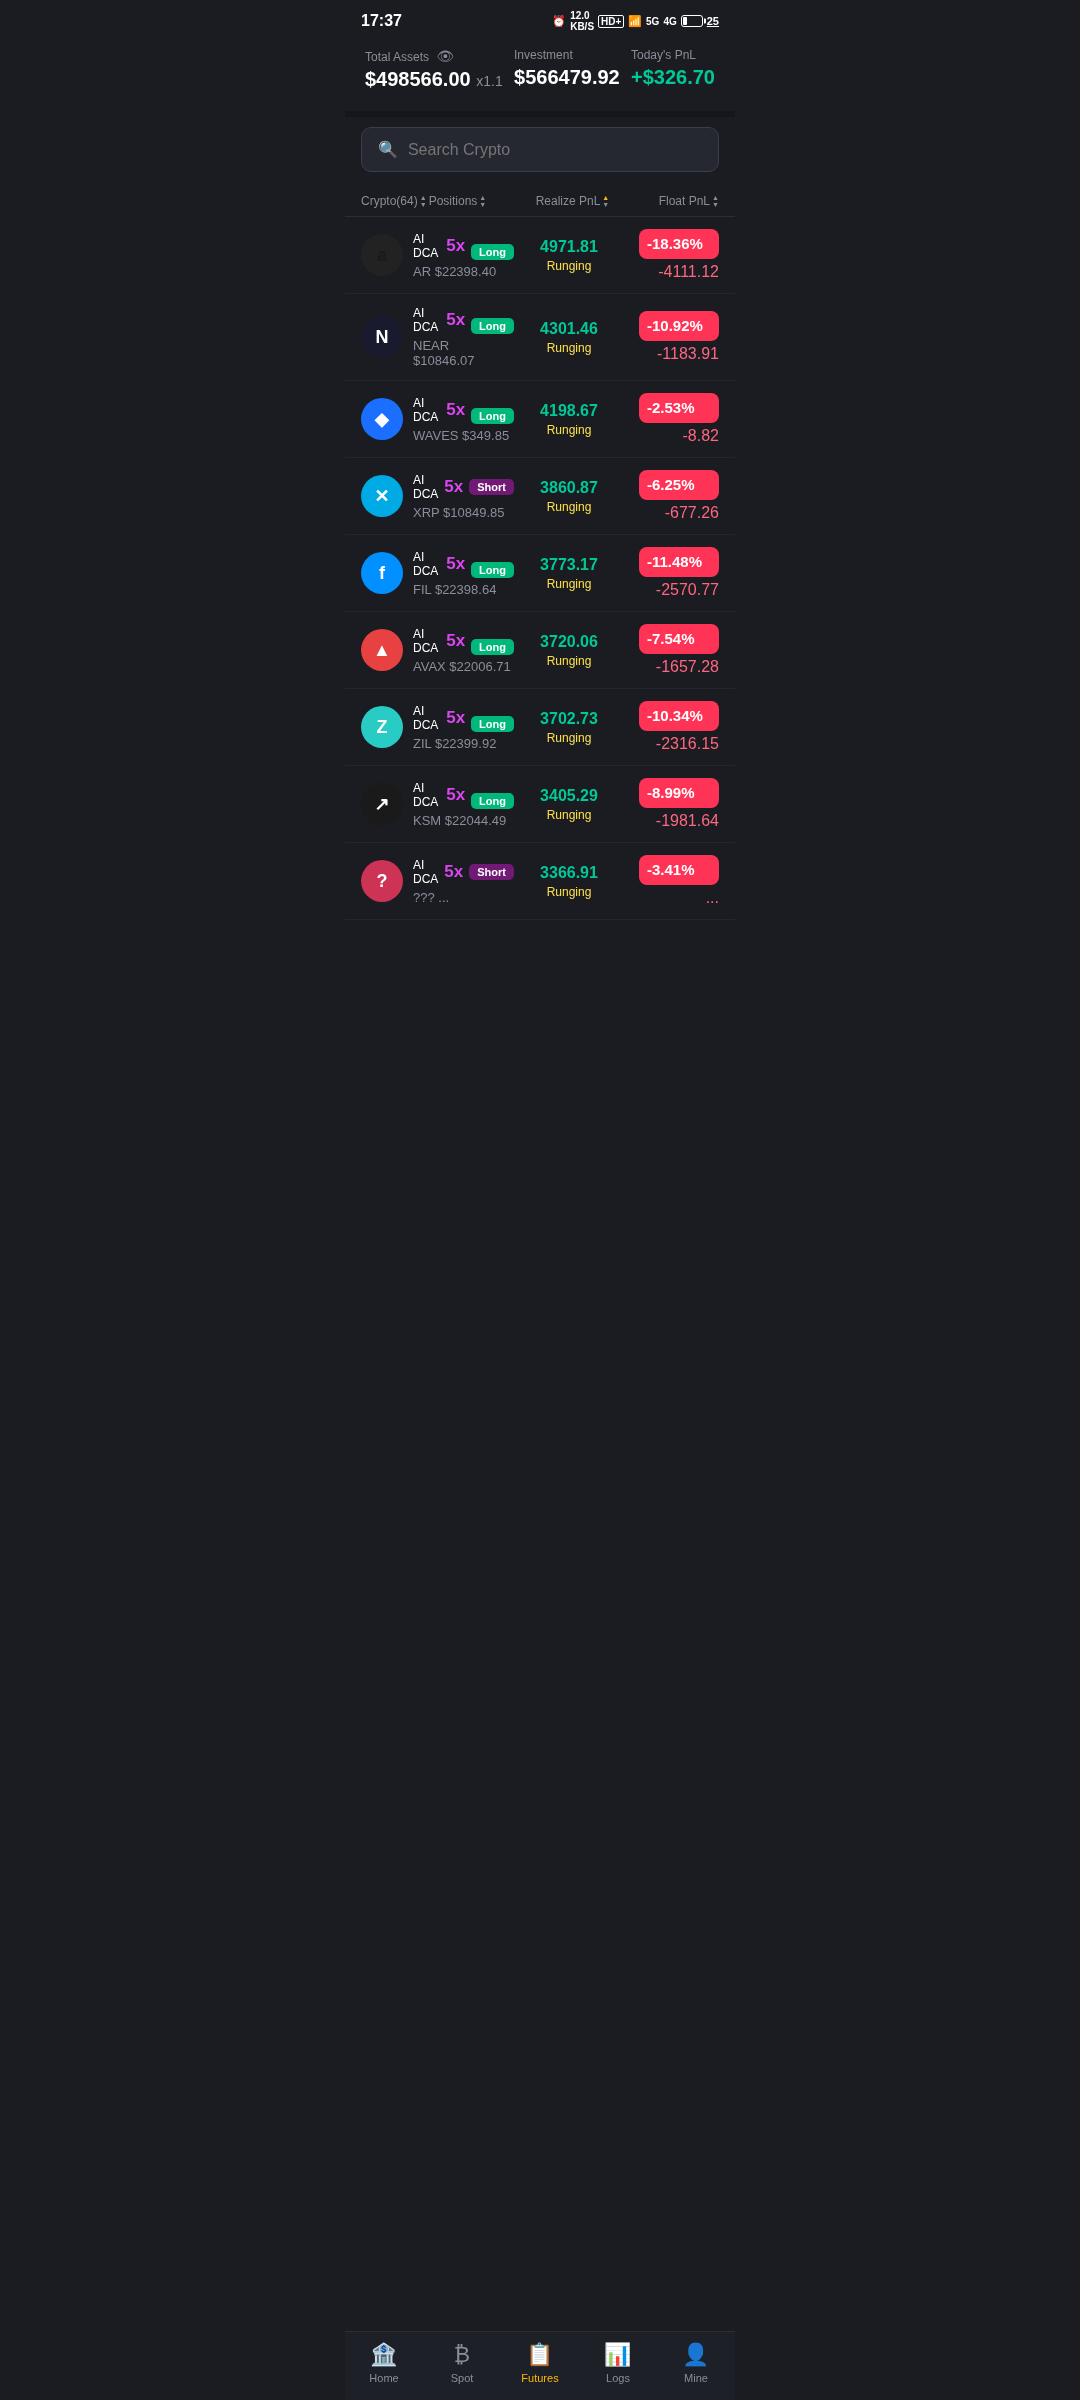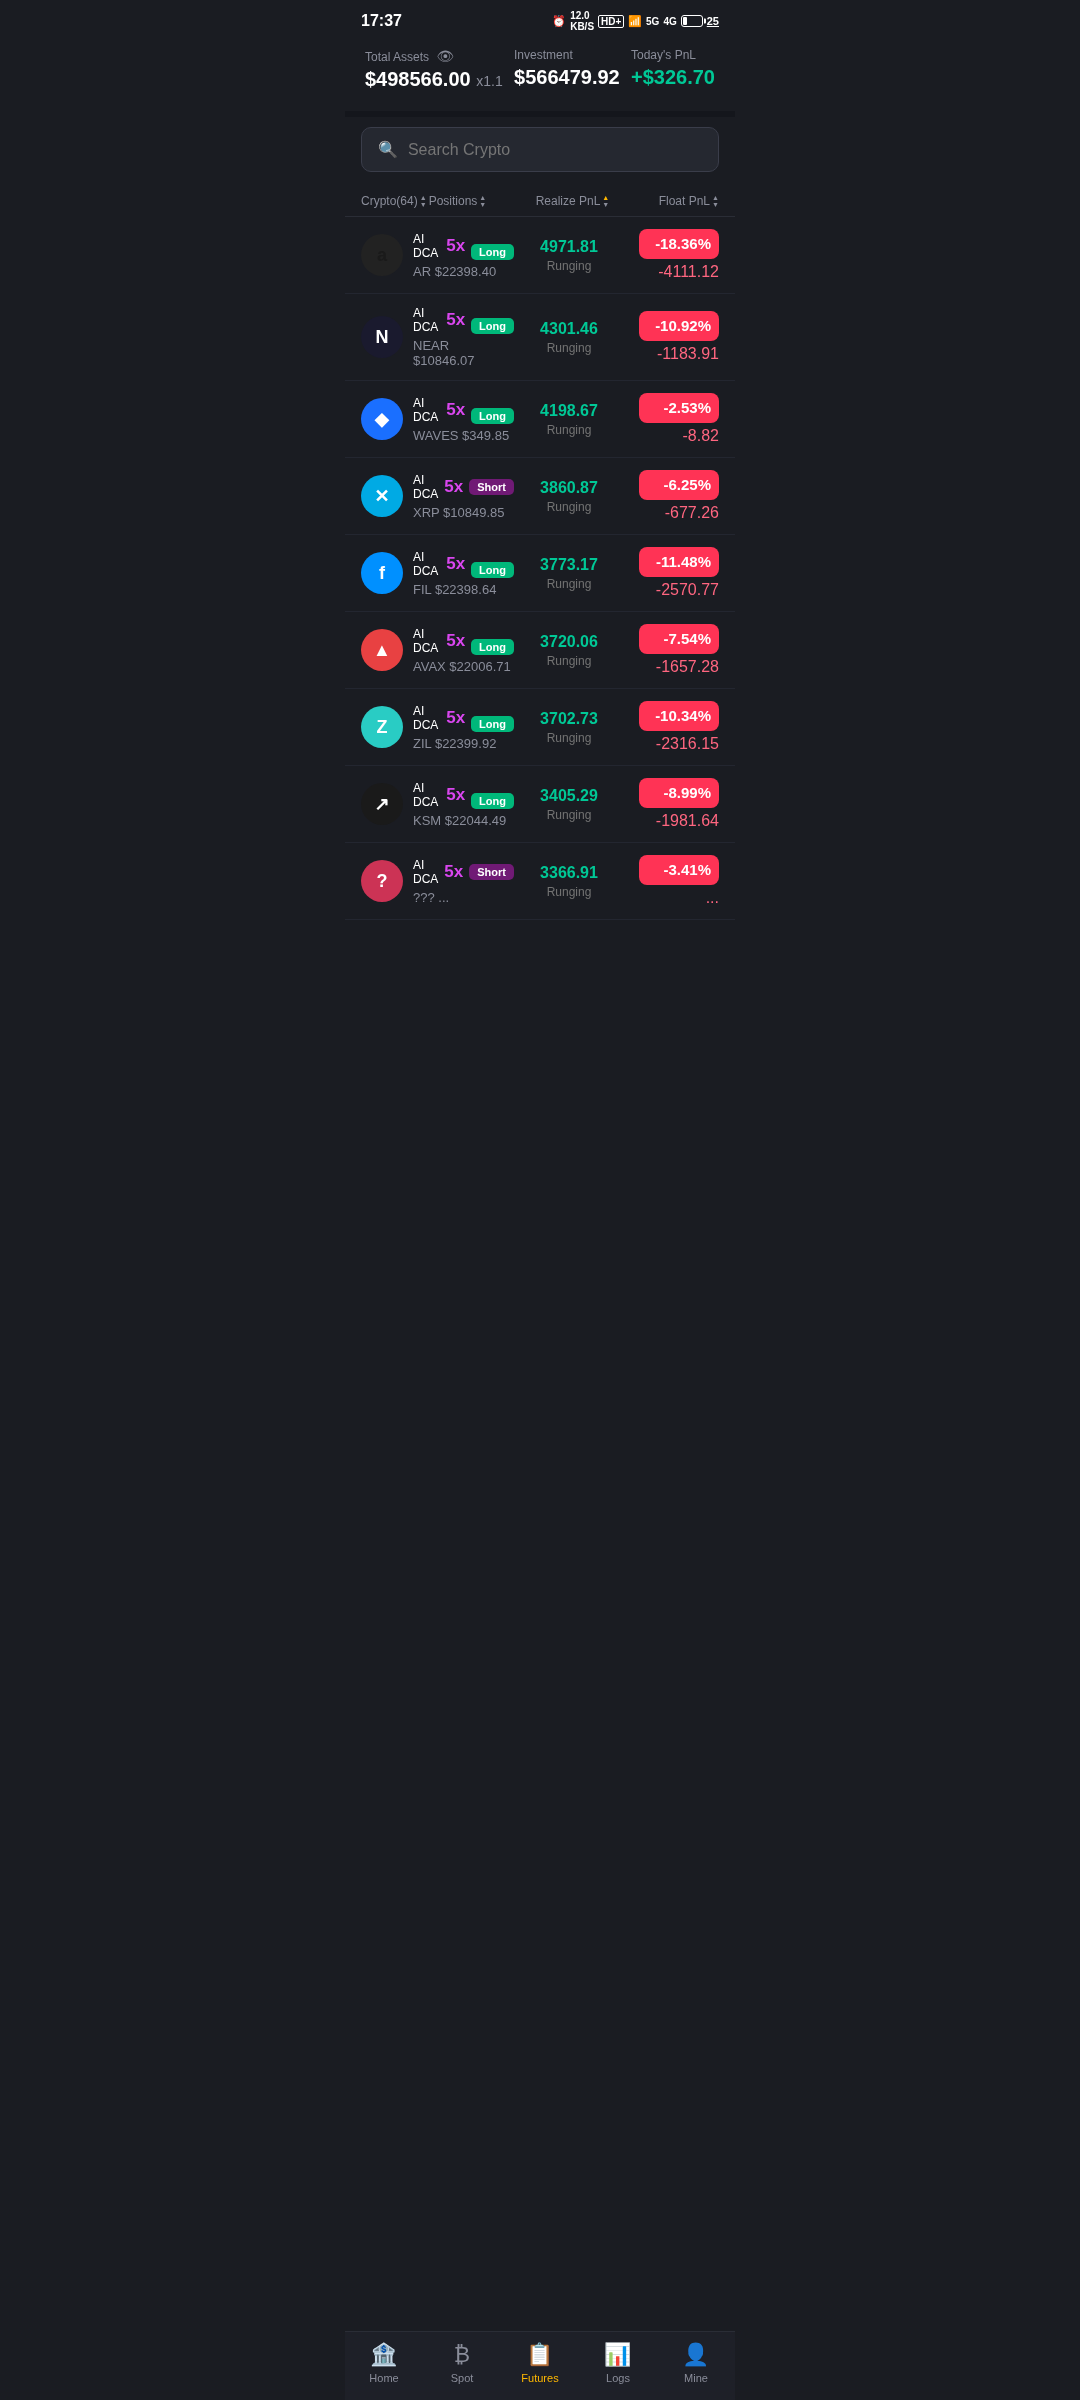--- a/index.html
+++ b/index.html
@@ -134,31 +134,31 @@
       padding: 2px 8px;
       border-radius: 5px;
       color: #fff;
     }
     .tag.long { background: #00b87a; margin-top: 12px; }
     .tag.short { background: #701a75; }
     .crypto-name { font-size: 13px; color: #8a8d9a; }
 
     .crypto-middle { text-align: center; min-width: 90px; }
     .realize-val { font-size: 16px; font-weight: 600; color: #00c896; margin-bottom: 3px; }
-    .running-text { font-size: 12px; color: #737373; }
+    .running-text { font-size: 12px; color: #fde047; }
 
     .float-pnl { text-align: right; min-width: 95px; }
     .float-badge {
       background: #ff3355;
       border-radius: 8px;
       padding: 6px 8px;
       margin-bottom: 4px;
       display: inline-block;
       min-width: 80px;
-      text-align: right;
+      text-align: left;
     }
     .float-pct { font-size: 15px; font-weight: 700; color: #fff; }
     .float-abs { font-size: 16px; color: #ff6680; text-align: right; }
 
     
     .bottom-nav {
       position: fixed;
       bottom: 0;
       left: 50%;
       transform: translateX(-50%);

